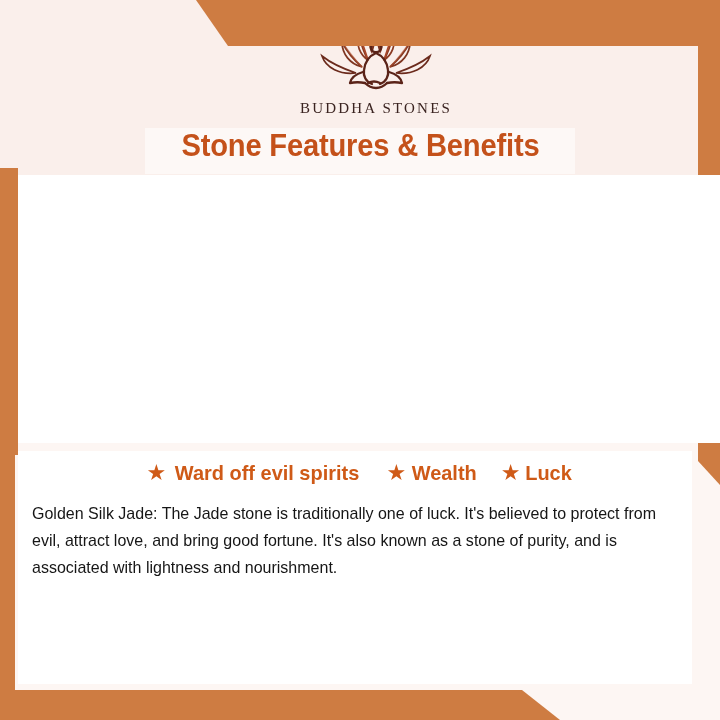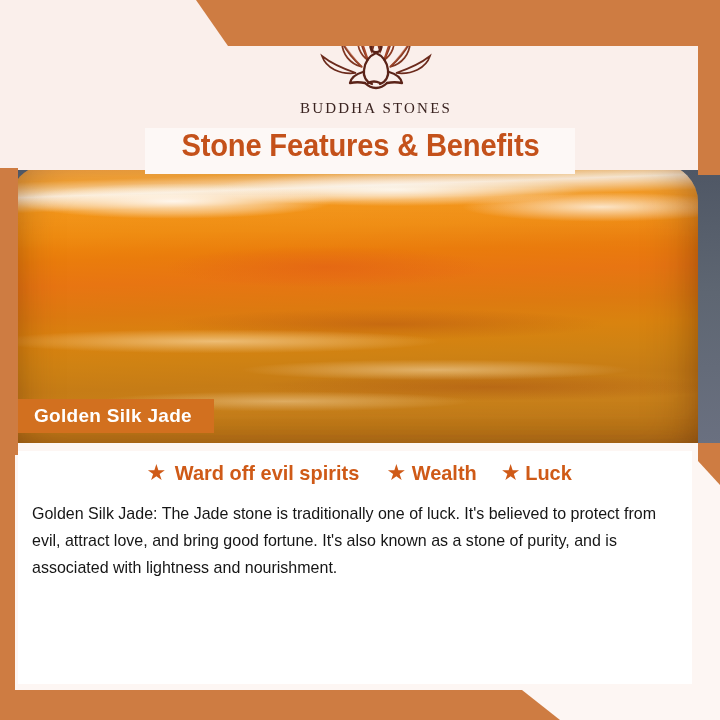--- a/index.html
+++ b/index.html
@@ -353,28 +353,20 @@
         </g>
       </svg>
     </span>
     <span class="logo-word">BUDDHA STONES</span>
   </div>
 
   <div class="title-banner">
     <span class="title-text">Stone Features &amp; Benefits</span>
   </div>
 
-  <div class="photo">
-    <div class="photo-bg"></div>
-    <div class="stone"></div>
-    <div class="stone-gloss"></div>
-    <div class="stone-caption">
-      <span class="stone-caption-text">Golden Silk Jade</span>
-    </div>
-  </div>
 
   <div class="orange-left-strip"></div>
   <div class="orange-right-lower"></div>
 
   <div class="content">
     <div class="content-tint"></div>
     <div class="content-card"></div>
 
     <div class="benefits">
       <div class="benefit">

